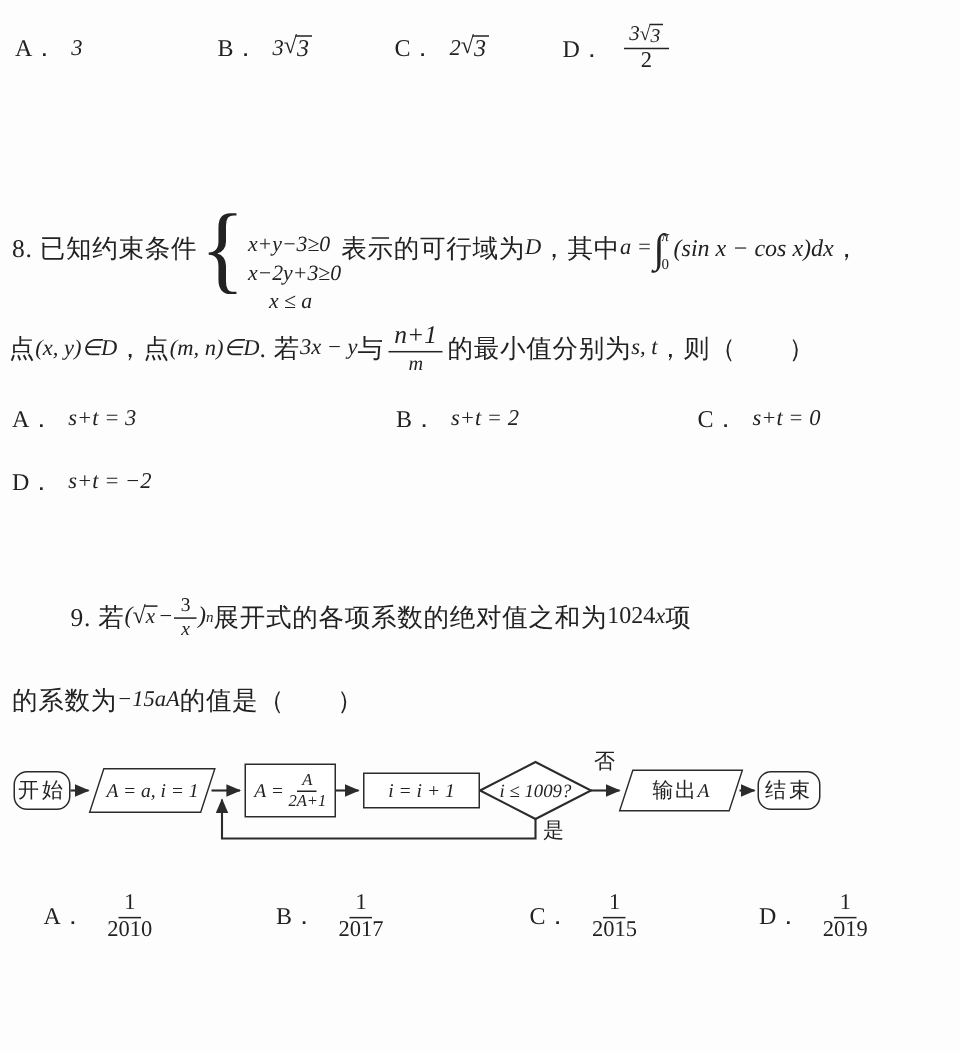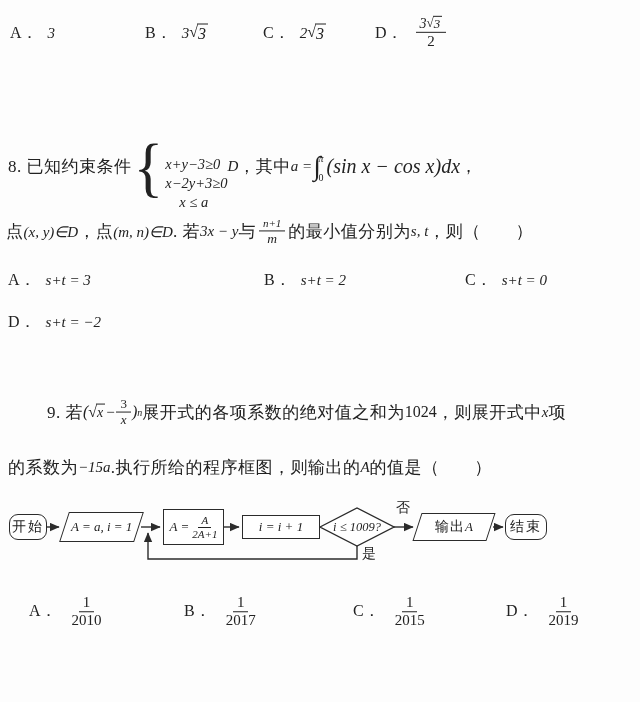--- a/index.html
+++ b/index.html
@@ -96,44 +96,45 @@
   </div>
 
   <div class="abs vcenter" style="left:8px; top:166px;">
     <span class="cjk">8. 已知约束条件</span>
     <span class="brace">{</span>
     <span class="constraints">
       <span class="crow">x+y−3≥0</span>
       <span class="crow">x−2y+3≥0</span>
       <span class="crow indent">x ≤ a</span>
     </span>
+    <span class="cjk">表示的可行域为</span>
     <span class="math">D</span>
     <span class="cjk">，其中</span>
     <span class="math">a =</span>
     <span class="integral">
       <span class="int-sign">∫</span>
       <span class="int-lims">
         <span class="int-up">π</span>
         <span class="int-lo">0</span>
       </span>
     </span>
-    <span class="math" style="font-size:20px;">(sin x − cos x)dx</span>
+    <span class="math" style="font-size:16px;">(sin x − cos x)dx</span>
     <span class="cjk">，</span>
   </div>
 
   <div class="abs vcenter" style="left:6px; top:232px;">
     <span class="cjk">点</span>
     <span class="math">(x, y)∈D</span>
     <span class="cjk">，点</span>
     <span class="math">(m, n)∈D</span>
     <span class="cjk">. 若</span>
     <span class="math">3x − y</span>
     <span class="cjk">与</span>
     <span class="frac" style="font-size:13.5px;">
-      <span class="fnum math" style="font-size:11px;">n+1</span>
+      <span class="fnum math" style="font-size:17px;">n+1</span>
       <span class="fden math" style="font-size:13.5px;">m</span>
     </span>
     <span class="cjk">的最小值分别为</span>
     <span class="math">s, t</span>
     <span class="cjk">，则（　　）</span>
   </div>
 
   <div class="abs vcenter" style="left:8px; top:280px;">
     <span class="lbl">A．</span>
     <span class="math">s+t = 3</span>
@@ -160,29 +161,27 @@
       </span>
     <span class="math">−</span>
     <span class="frac" style="font-size:13px; margin:0 1px;">
       <span class="fnum" style="font-style:normal;">3</span>
       <span class="fden math" style="font-size:13px;">x</span>
     </span>
     <span class="math" style="font-size:16px;">)</span>
     <span class="sup">n</span>
     <span class="cjk">展开式的各项系数的绝对值之和为</span>
     <span class="num-upright">1024</span>
-    <span class="cjk">，则展开式中</span>
     <span class="math">x</span>
     <span class="cjk">项</span>
   </div>
 
   <div class="abs vcenter" style="left:8px; top:467px;">
     <span class="cjk">的系数为</span>
     <span class="math">−15a</span>
-    <span class="cjk">.执行所给的程序框图，则输出的</span>
     <span class="math">A</span>
     <span class="cjk">的值是（　　）</span>
   </div>
 
   <div class="abs flowchart">
     <svg width="640" height="84" viewBox="0 0 640 84" style="position:absolute; left:0; top:0;">
       <defs>
         <marker id="arr" markerWidth="8" markerHeight="8" refX="6.5" refY="3" orient="auto">
           <path d="M0,0 L7,3 L0,6 z" fill="#2b2b2b"></path>
         </marker>

